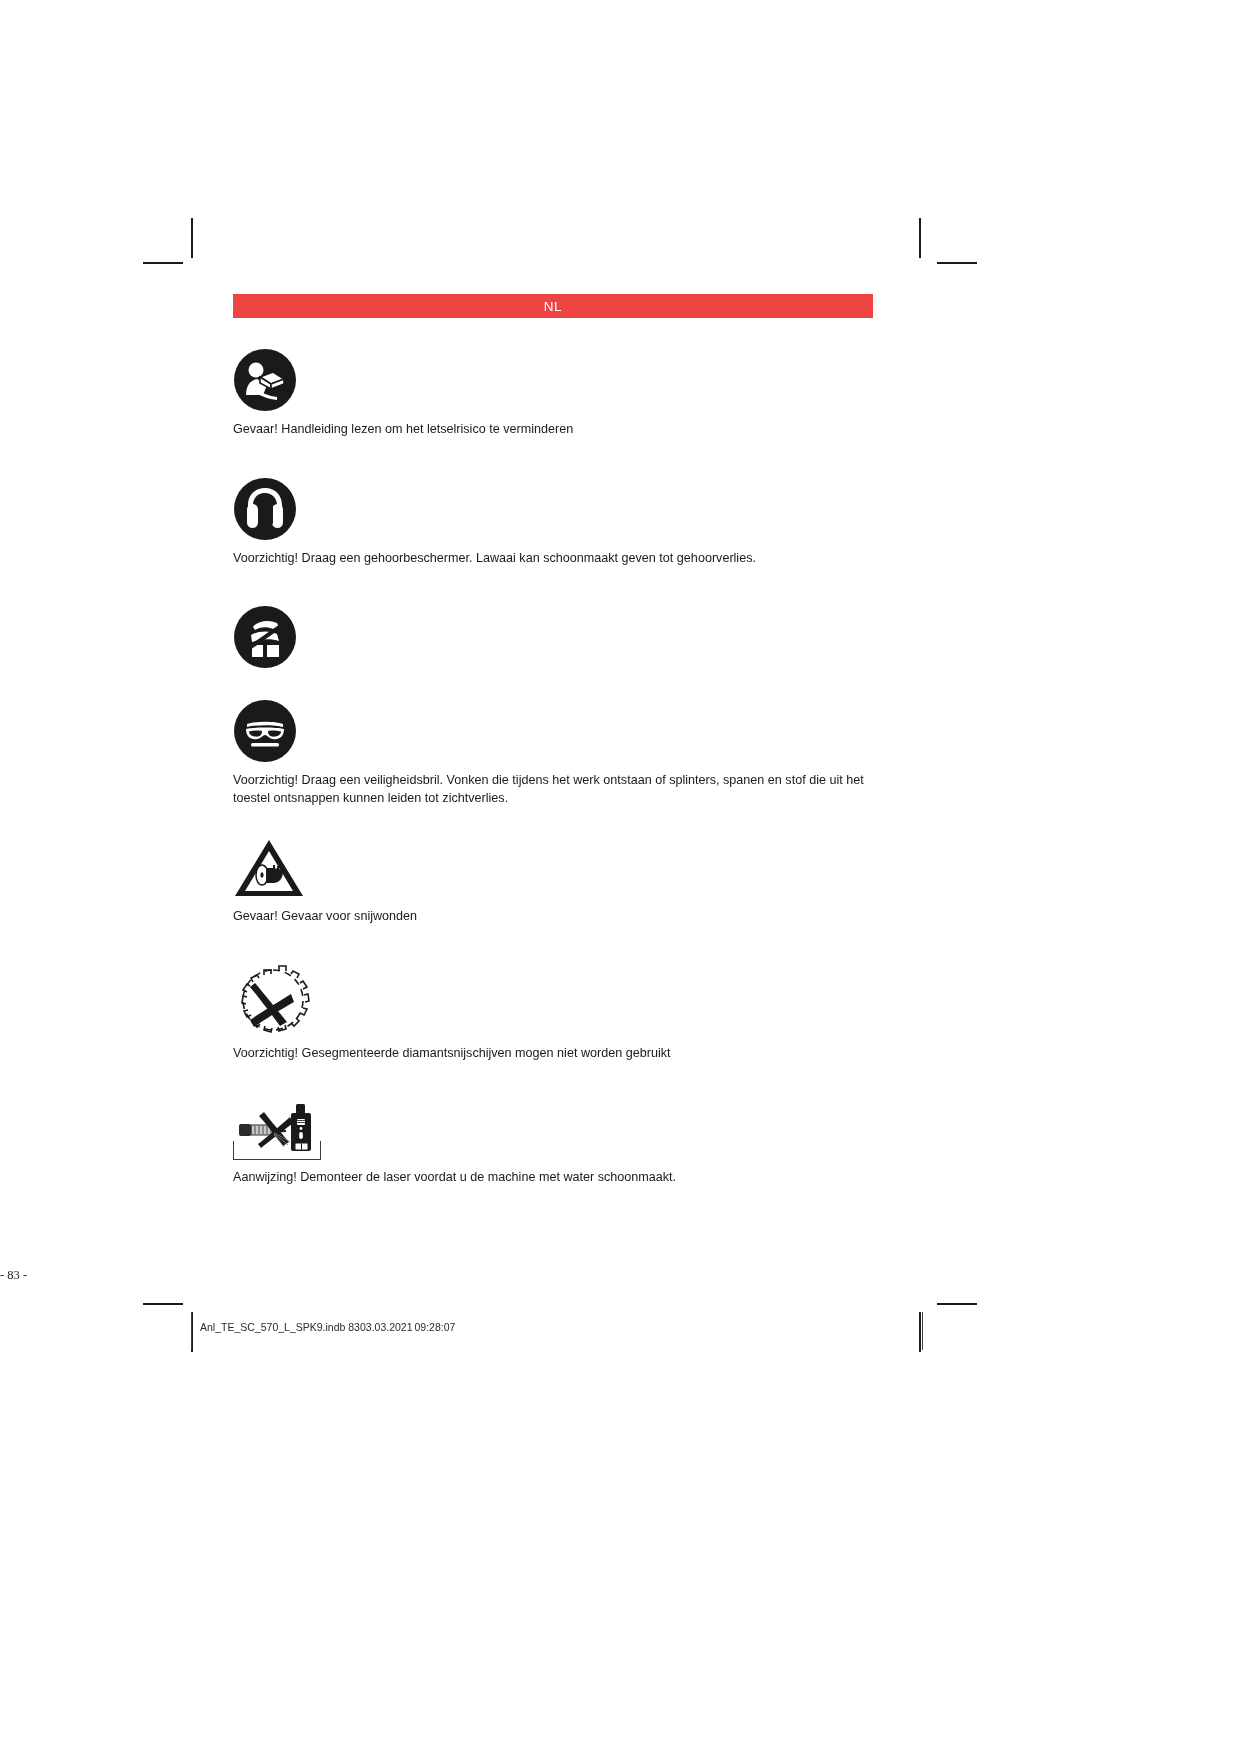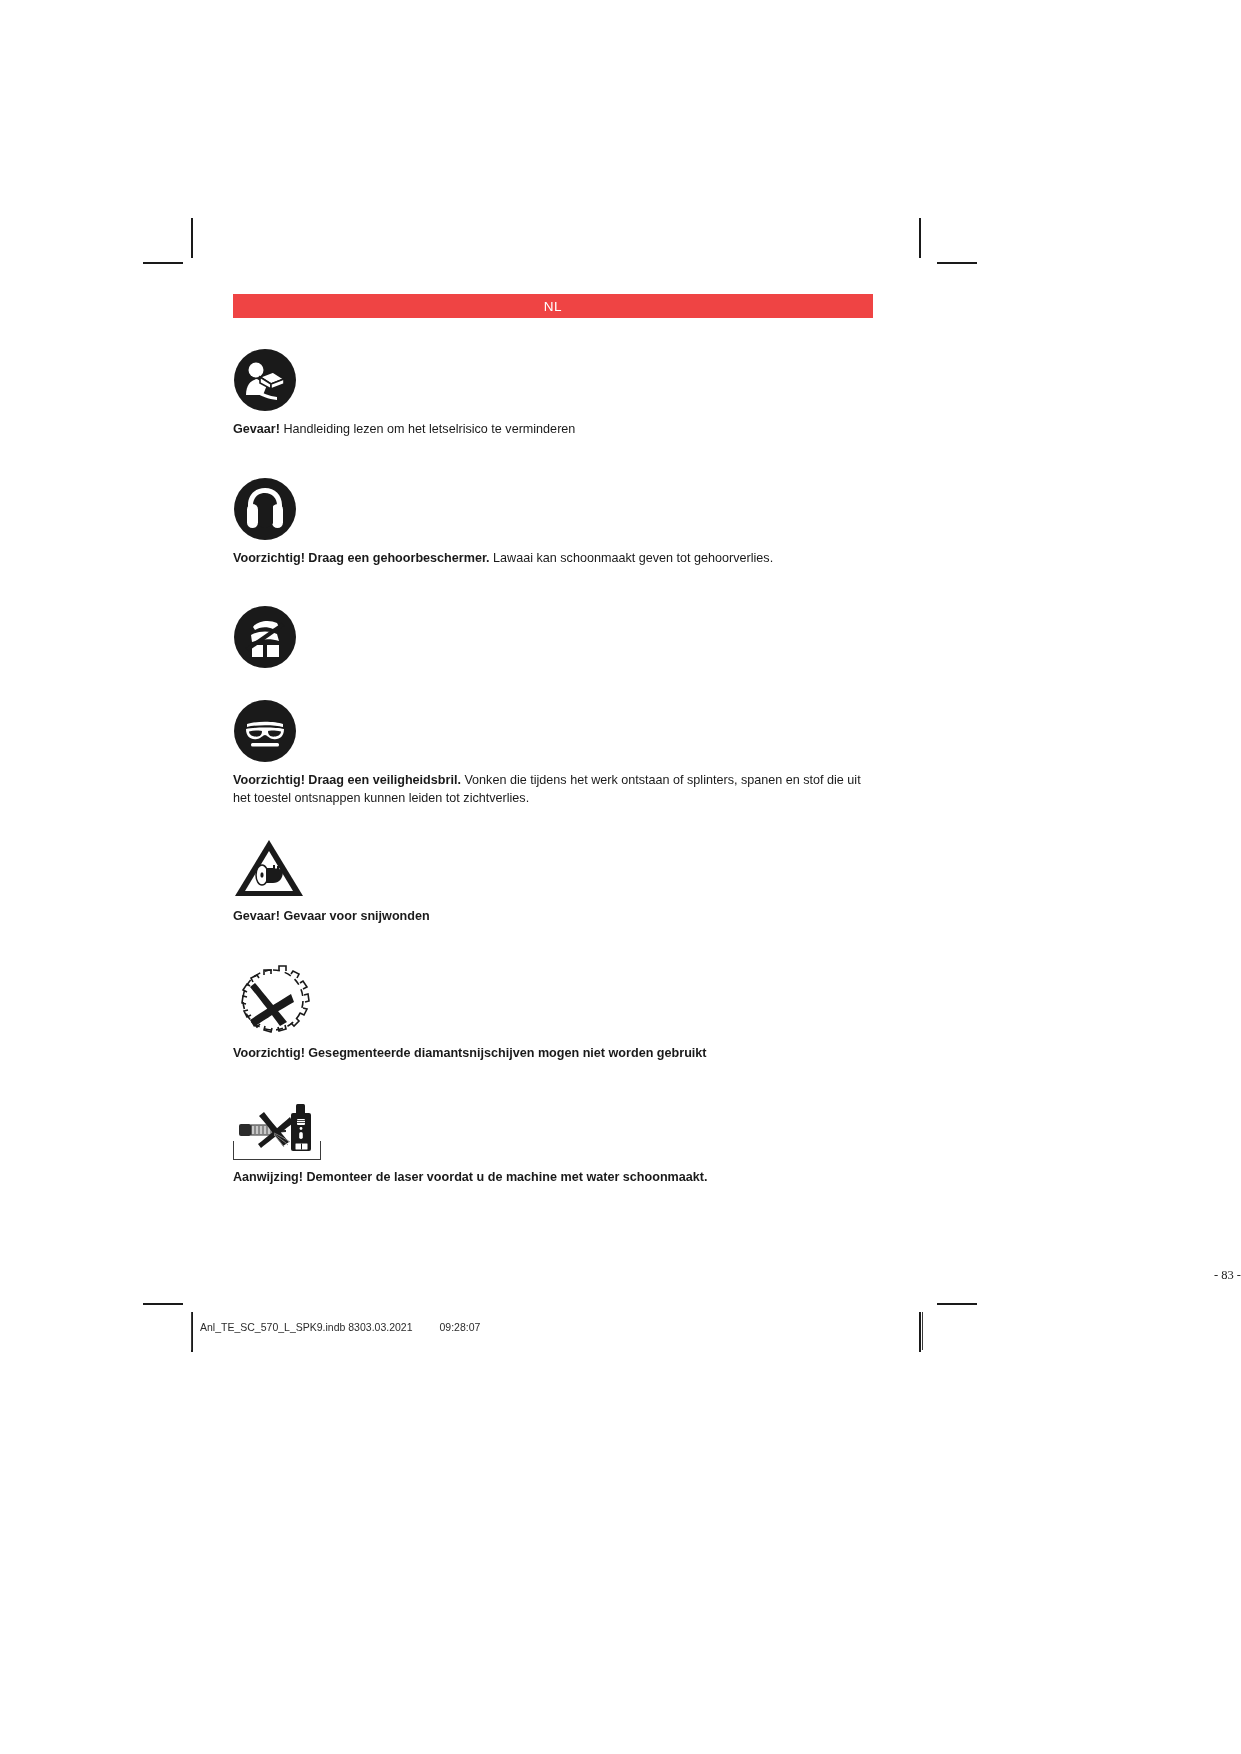--- a/index.html
+++ b/index.html
@@ -60,57 +60,56 @@
   }
   .icon-wrap svg { display: block; }
 
   .caption {
     margin-top: 9px;
     font-size: 12.6px;
     line-height: 17.5px;
     color: #1a1a1a;
     max-width: 640px;
   }
-  .caption .b { font-weight: bold; }
+  .caption .b { font-weight: normal; }
 
   .block-spacer-lg { margin-top: 38px; }
   .block-spacer-md { margin-top: 30px; }
 
   
   .laser-frame {
     width: 88px;
     height: 58px;
     border: 1px solid #3b3b3b;
     background: #ffffff;
     box-sizing: border-box;
   }
 
   
   .page-number {
     position: absolute;
     left: 0;
     right: 0;
     top: 1268px;
-    text-align: right;
+    text-align: left;
     font-size: 12.5px;
     color: #1a1a1a;
     font-family: "Liberation Serif", serif;
-    padding-left: 46px;
   }
   .print-footer {
     position: absolute;
     left: 200px;
     right: 200px;
     top: 1321px;
     display: flex;
     justify-content: flex-start;
     font-size: 10.5px;
     color: #2b2b2b;
   }
-  .print-footer .right-group { display: flex; gap: 27px; }
+  .print-footer .right-group { display: flex; gap: 2px; }
   .footer-rule {
     position: absolute;
     background: #3a3a3a;
   }
 </style>
 </head>
 <body>
 
 <div id="page">
 

